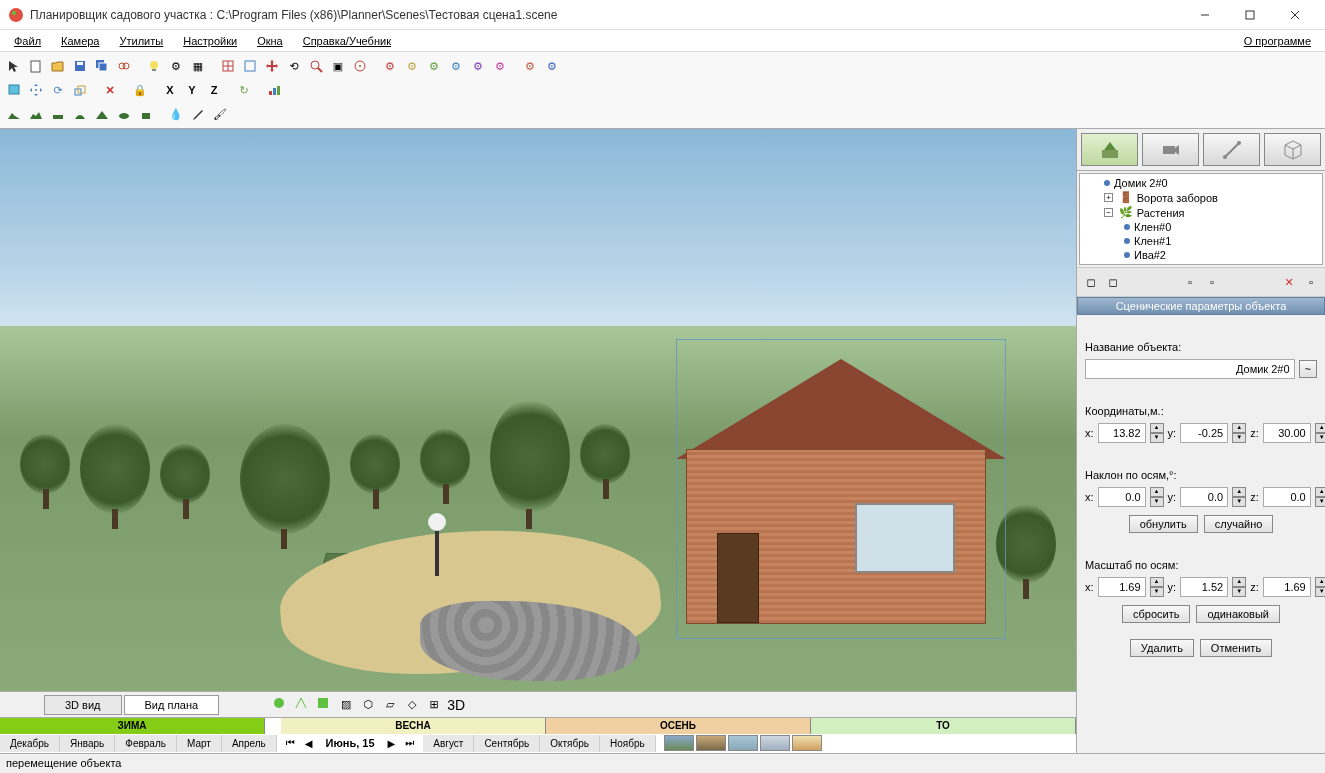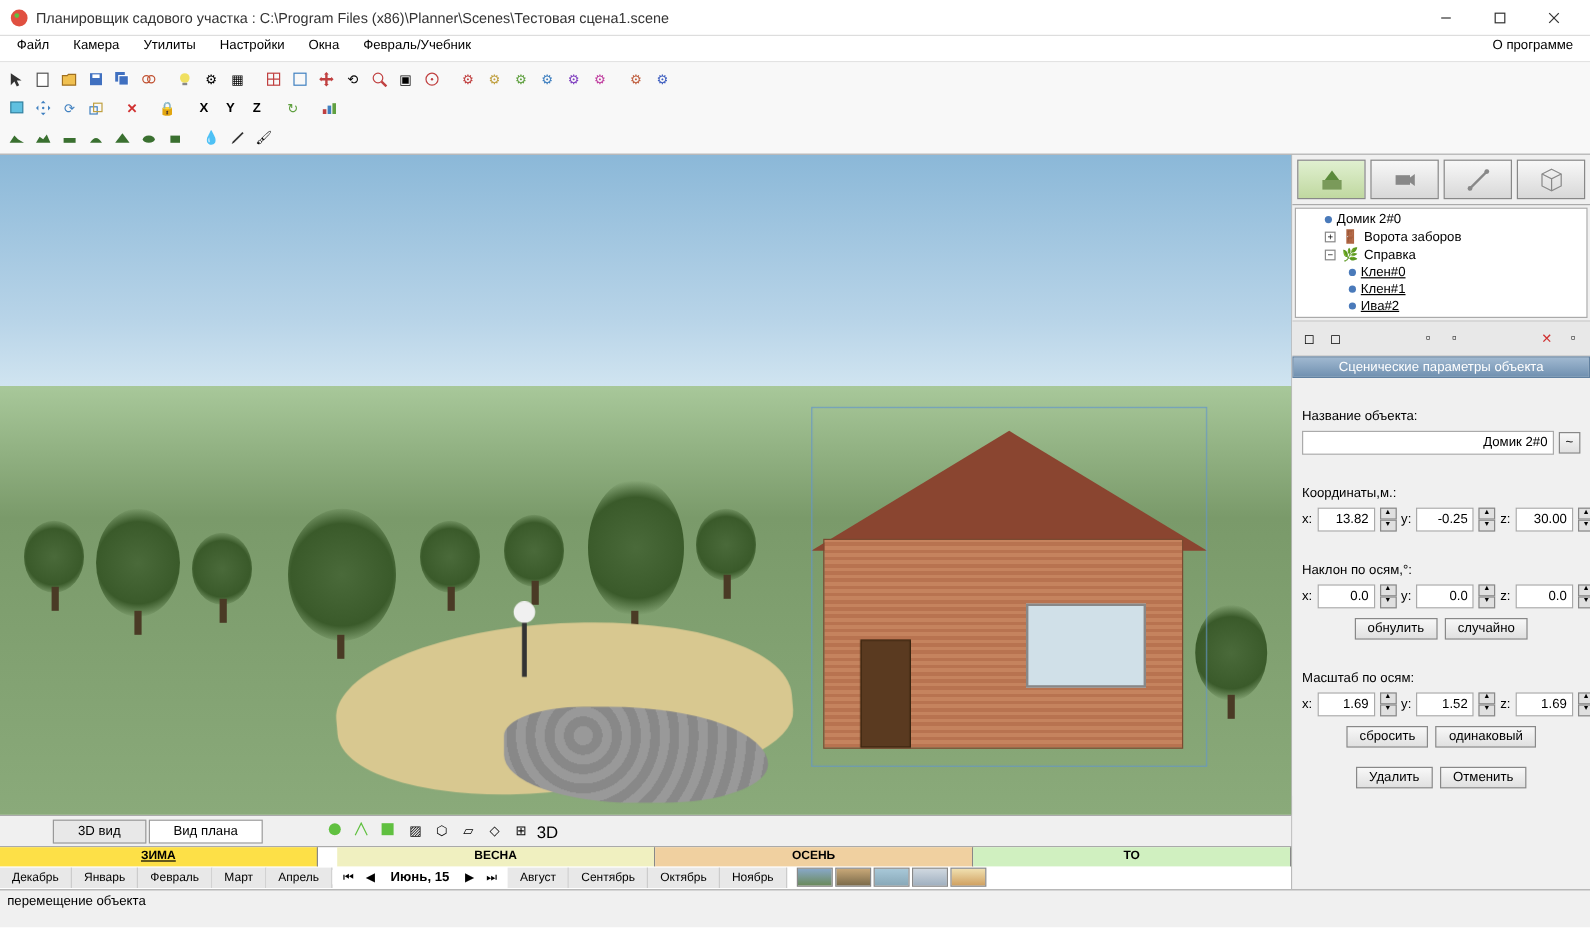--- a/index.html
+++ b/index.html
@@ -4,21 +4,21 @@
 <style>
 * { box-sizing: border-box; margin: 0; padding: 0; font-family: "Segoe UI", Tahoma, sans-serif; font-size: 11px; }
 body { background: #fff; width: 1325px; height: 773px; overflow: hidden; display: flex; flex-direction: column; }
 
 .titlebar { height: 30px; display: flex; align-items: center; padding: 0 8px; border-bottom: 1px solid #ddd; }
 .titlebar .app-icon { width: 16px; height: 16px; margin-right: 6px; }
 .titlebar .title-text { flex: 1; font-size: 12px; color: #333; }
 .win-btns { display: flex; gap: 0; }
 .win-btn { width: 45px; height: 28px; display: flex; align-items: center; justify-content: center; cursor: pointer; }
 
-.menubar { height: 22px; display: flex; align-items: flex-start; padding: 0 4px; border-bottom: 1px solid #ddd; }
+.menubar { height: 22px; display: flex; align-items: center; padding: 0 4px; border-bottom: 1px solid #ddd; text-decoration: underline; }
 .menubar .m-item { padding: 2px 10px; cursor: pointer; }
 .menubar .spacer { flex: 1; }
 
 .toolbars { border-bottom: 1px solid #aaa; padding: 2px 4px; background: #f8f8f8; }
 .toolbar-row { display: flex; align-items: center; gap: 2px; height: 24px; }
 .tbtn { width: 20px; height: 20px; display: flex; align-items: center; justify-content: center; border: 1px solid transparent; cursor: pointer; font-size: 11px; }
 .tsep { width: 6px; }
 
 .main-area { flex: 1; display: flex; overflow: hidden; }
 .left-panel { flex: 1; display: flex; flex-direction: column; border-right: 1px solid #aaa; }
@@ -37,57 +37,57 @@
 
 .view-tabs { height: 26px; display: flex; align-items: center; background: #f0f0f0; border-top: 1px solid #aaa; padding: 2px 4px; gap: 2px; }
 .vtab { padding: 3px 20px; border: 1px solid #999; background: #fff; cursor: pointer; }
 .vtab.active { background: #e8e8e8; margin-left: 40px; }
 .view-tabs .mini-icons { margin-left: 50px; display: flex; gap: 4px; }
 .mini-icons .tbtn svg, .mini-icons .tbtn { width: 18px; height: 18px; }
 
 .timeline { height: 36px; display: flex; flex-direction: column; border-top: 1px solid #aaa; }
 .tl-seasons { display: flex; height: 16px; }
 .tl-season { flex: 1; text-align: center; font-weight: bold; font-size: 10px; line-height: 15px; border-right: 1px solid #888; }
-.tl-season.winter { background: #fde047; text-decoration: underline; }
+.tl-season.winter { background: #84cc16; }
 .tl-season.spring { background: #f0f0c0; margin-left: 16px; }
 .tl-season.summer { background: #d0f0c0; }
 .tl-season.autumn { background: #f0d0a0; }
 .tl-months { display: flex; height: 18px; align-items: center; }
 .tl-month { padding: 0 10px; font-size: 10px; line-height: 17px; border-right: 1px solid #ccc; background: #e8e8e8; cursor: pointer; }
 .tl-current { display: flex; align-items: center; gap: 4px; padding: 0 6px; background: #fff; }
 .tl-arrow { cursor: pointer; padding: 0 3px; font-size: 10px; }
 .tl-thumbs { display: flex; gap: 2px; margin-left: 8px; }
 .tl-thumb { width: 30px; height: 16px; background: linear-gradient(#88a8c8, #6a8a5a); border: 1px solid #888; cursor: pointer; }
 
 .right-panel { width: 248px; display: flex; flex-direction: column; background: #f0f0f0; }
 .rp-tabs { height: 42px; display: flex; gap: 4px; padding: 4px; border-bottom: 1px solid #aaa; }
 .rp-tab { flex: 1; border: 1px solid #888; background: linear-gradient(#f8f8f8, #d8d8d8); display: flex; align-items: center; justify-content: center; cursor: pointer; }
 .rp-tab.active { background: linear-gradient(#e0f0d0, #c0d8a0); }
 
 .panel-header { background: linear-gradient(#a0b8d0, #7090b0); color: #fff; text-align: center; padding: 2px; font-size: 11px; border: 1px solid #6080a0; }
 .tree-list { background: #fff; border: 1px solid #aaa; margin: 2px; height: 92px; overflow-y: scroll; padding: 2px 4px; }
 .tree-item { padding: 1px 0 1px 20px; display: flex; align-items: center; gap: 4px; cursor: pointer; }
-.tree-item.l2 { padding-left: 40px; text-decoration: underline; }
+.tree-item.l2 { padding-left: 40px; }
 .tree-item .bullet { width: 6px; height: 6px; border-radius: 50%; background: #4a7aba; }
 .tree-item .expander { width: 9px; height: 9px; border: 1px solid #888; display: inline-flex; align-items: center; justify-content: center; font-size: 8px; line-height: 7px; margin-right: 2px; }
 
 .rp-toolbar { display: flex; padding: 4px; gap: 2px; border-top: 1px solid #ccc; border-bottom: 1px solid #ccc; background: #e8e8e8; }
 .rp-toolbar .spacer { flex: 1; }
 
 .props { padding: 6px 8px; display: flex; flex-direction: column; gap: 6px; background: #f0f0f0; }
 .props label { font-size: 11px; margin-top: 20px; }
 .prop-row { display: flex; align-items: center; gap: 4px; }
 .prop-row input[type=text] { width: 48px; height: 20px; text-align: right; padding: 0 4px; border: 1px solid #aaa; background: #fff; font-size: 11px; }
 .prop-row .wide-input { flex: 1; width: auto; text-align: left; }
 .spinner-btns { display: flex; flex-direction: column; }
 .spinner-btns .sb { width: 14px; height: 10px; border: 1px solid #888; background: #e0e0e0; font-size: 6px; line-height: 6px; text-align: center; cursor: pointer; }
 .btn { padding: 2px 10px; border: 1px solid #888; background: linear-gradient(#f8f8f8, #e0e0e0); cursor: pointer; font-size: 11px; }
 .btn-row { display: flex; justify-content: center; gap: 6px; margin-top: 2px; }
 
-.statusbar { height: 32px; border-top: 1px solid #aaa; padding: 0 6px; font-size: 11px; line-height: 19px; background: #f0f0f0; }
+.statusbar { height: 20px; border-top: 1px solid #aaa; padding: 0 6px; font-size: 11px; line-height: 19px; background: #f0f0f0; }
 </style>
 </head>
 <body>
 
 <div class="titlebar">
   <span class="app-icon">
     <svg viewBox="0 0 16 16">
         <circle cx="8" cy="8" r="7" fill="#e05040"></circle>
         <circle cx="6" cy="6" r="2" fill="#60c040"></circle>
       </svg>
@@ -112,21 +112,21 @@
       </div>
   </div>
 </div>
 
 <div class="menubar">
   <div class="m-item">Файл</div>
   <div class="m-item">Камера</div>
   <div class="m-item">Утилиты</div>
   <div class="m-item">Настройки</div>
   <div class="m-item">Окна</div>
-  <div class="m-item">Февраль/Учебник</div>
+  <div class="m-item">Справка/Учебник</div>
   <div class="spacer"></div>
   <div class="m-item">О программе</div>
 </div>
 
 <div class="toolbars">
   <div class="toolbar-row">
     <div class="tbtn">
         <svg width="14" height="14">
           <path d="M2 2 L2 12 L5 9 L7 13 L9 12 L7 8 L11 8 Z" fill="#333"></path>
         </svg>
@@ -455,21 +455,21 @@
           <span>Домик 2#0</span>
         </div>
       <div class="tree-item">
           <span class="expander">+</span>
           <span>🚪</span>
           <span>Ворота заборов</span>
         </div>
       <div class="tree-item">
           <span class="expander">−</span>
           <span>🌿</span>
-          <span>Справка</span>
+          <span>Растения</span>
         </div>
       <div class="tree-item l2">
           <span class="bullet"></span>
           <span>Клен#0</span>
         </div>
       <div class="tree-item l2">
           <span class="bullet"></span>
           <span>Клен#1</span>
         </div>
       <div class="tree-item l2">

